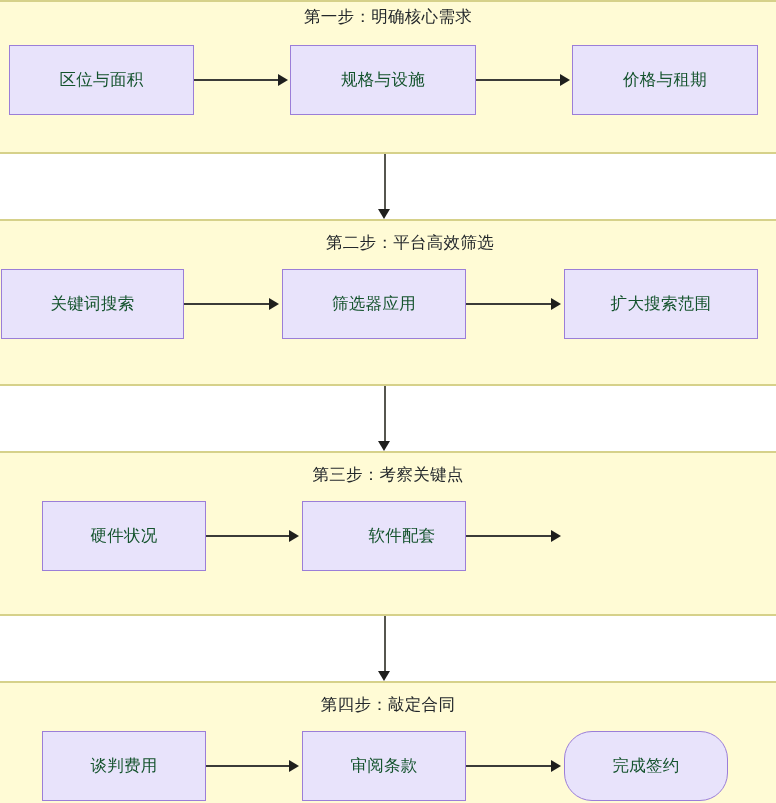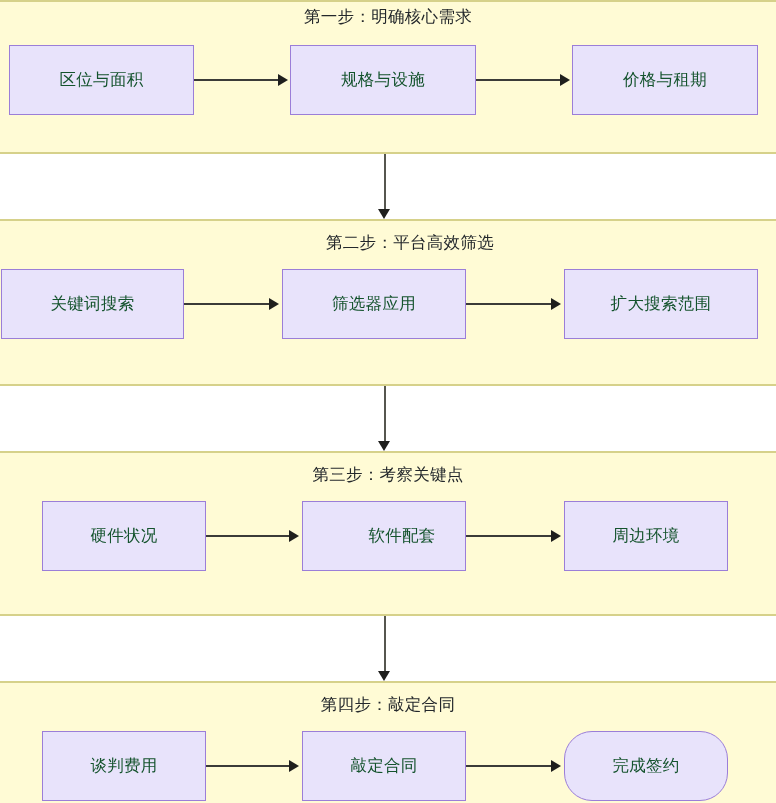--- a/index.html
+++ b/index.html
@@ -122,42 +122,39 @@
 
   <div class="subgraph" style="top:451px; height:165px;">
     <div class="subgraph-title" style="top:11px;">第三步：考察关键点</div>
 
     <div class="node" style="left:43px; top:48px; width:164px; height:70px;">
       <span class="node-label">硬件状况</span>
     </div>
     <div class="node" style="left:303px; top:48px; width:164px; height:70px;padding-left:36px;">
       <span class="node-label">软件配套</span>
     </div>
-    <div class="node" style="left:565px; top:48px; width:164px; height:70px;">
-      <span class="node-label">周边环境</span>
-    </div>
 
     <div class="edge-h" style="left:207px; top:82px; width:84px;"></div>
     <div class="edge-h-head" style="left:290px; top:77px;"></div>
 
     <div class="edge-h" style="left:467px; top:82px; width:86px;"></div>
     <div class="edge-h-head" style="left:552px; top:77px;"></div>
   </div>
 
   <div class="edge-v" style="left:384px; top:616px; height:57px;"></div>
   <div class="edge-v-head" style="left:378px; top:671px;"></div>
 
   <div class="subgraph" style="top:681px; height:124px;">
     <div class="subgraph-title" style="top:11px;">第四步：敲定合同</div>
 
     <div class="node" style="left:43px; top:48px; width:164px; height:70px;">
       <span class="node-label">谈判费用</span>
     </div>
     <div class="node" style="left:303px; top:48px; width:164px; height:70px;">
-      <span class="node-label">敲定合同</span>
+      <span class="node-label">审阅条款</span>
     </div>
     <div class="node" style="left:565px; top:48px; width:164px; height:70px;border-radius:28px;">
       <span class="node-label">完成签约</span>
     </div>
 
     <div class="edge-h" style="left:207px; top:82px; width:84px;"></div>
     <div class="edge-h-head" style="left:290px; top:77px;"></div>
 
     <div class="edge-h" style="left:467px; top:82px; width:86px;"></div>
     <div class="edge-h-head" style="left:552px; top:77px;"></div>

